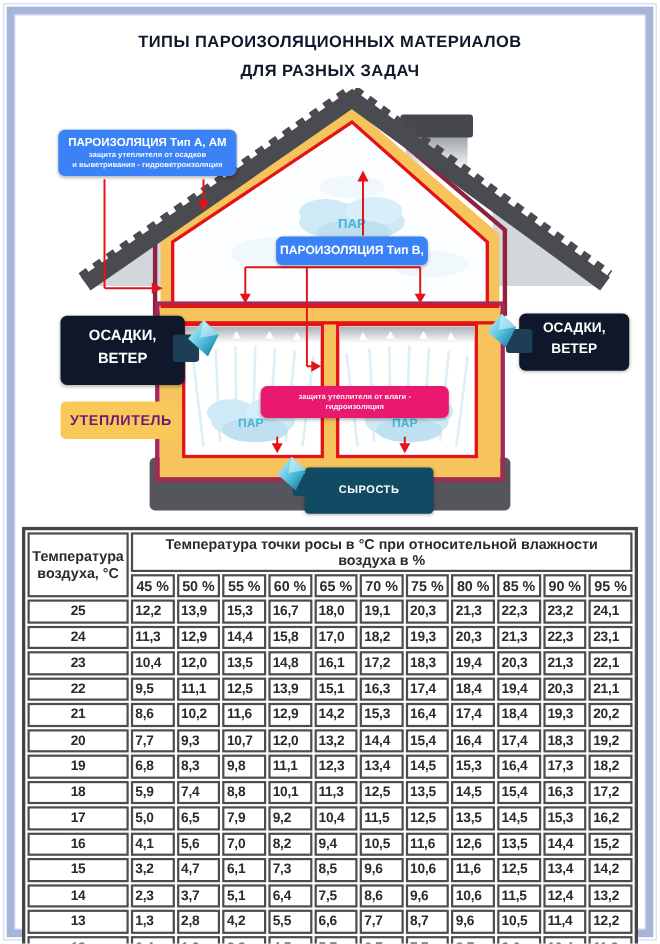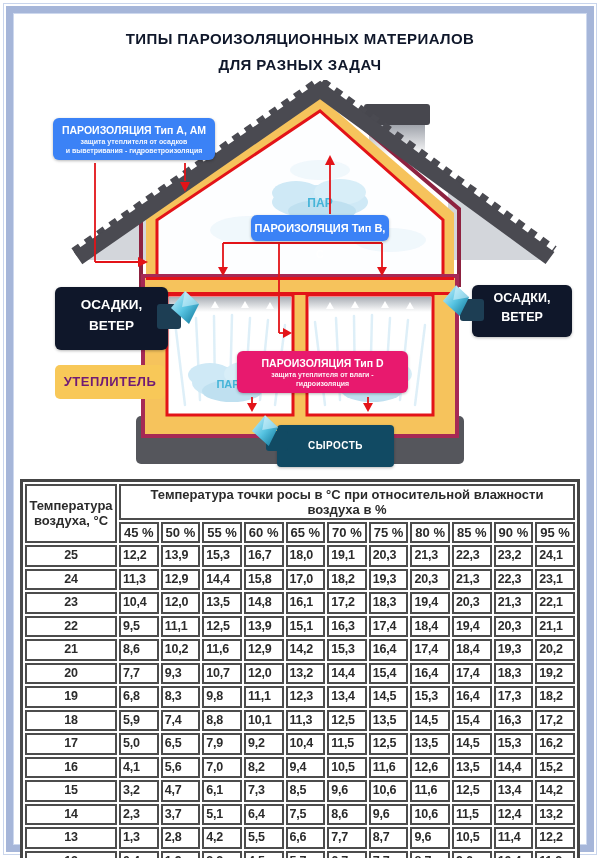--- a/index.html
+++ b/index.html
@@ -198,21 +198,20 @@
     <div class="t">ПАРОИЗОЛЯЦИЯ Тип А, АМ</div>
     <div class="s">защита утеплителя от осадков</div>
     <div class="s">и выветривания - гидроветроизоляция</div>
   </div>
 
   <div id="label-type-bc" class="lbl lbl-red">
     <div class="t">ПАРОИЗОЛЯЦИЯ Тип В, С</div>
   </div>
 
   <div id="label-type-d" class="lbl lbl-pink">
-    <div class="t">ПАРОИЗОЛЯЦИЯ Тип D</div>
     <div class="s">защита утеплителя от влаги -</div>
     <div class="s">гидроизоляция</div>
   </div>
 
   <div id="label-precip-left" class="lbl lbl-navy navy-2line">
     <div class="tab"></div>
     <span class="dia">
       <svg width="30" height="34" viewBox="0 0 30 34">
           <defs>
             <linearGradient id="dg1" x1="0" y1="0" x2="1" y2="1">

